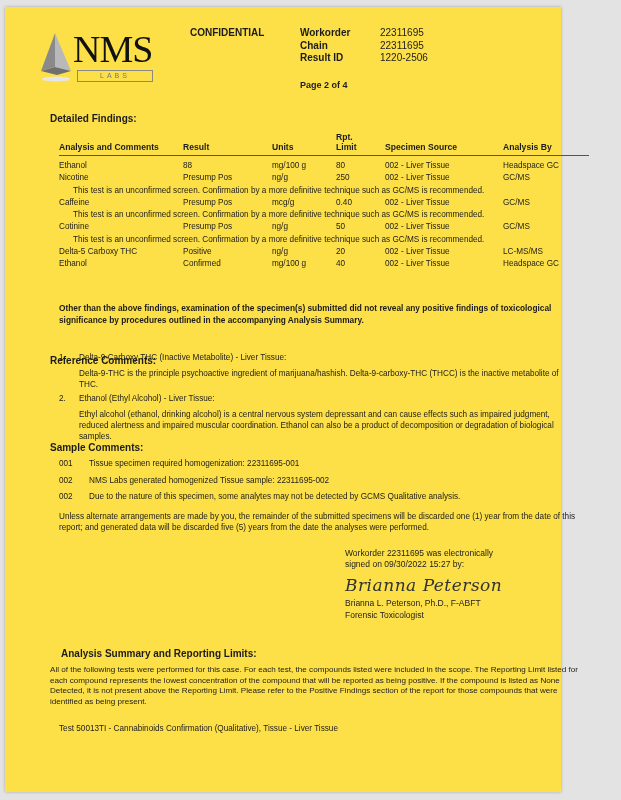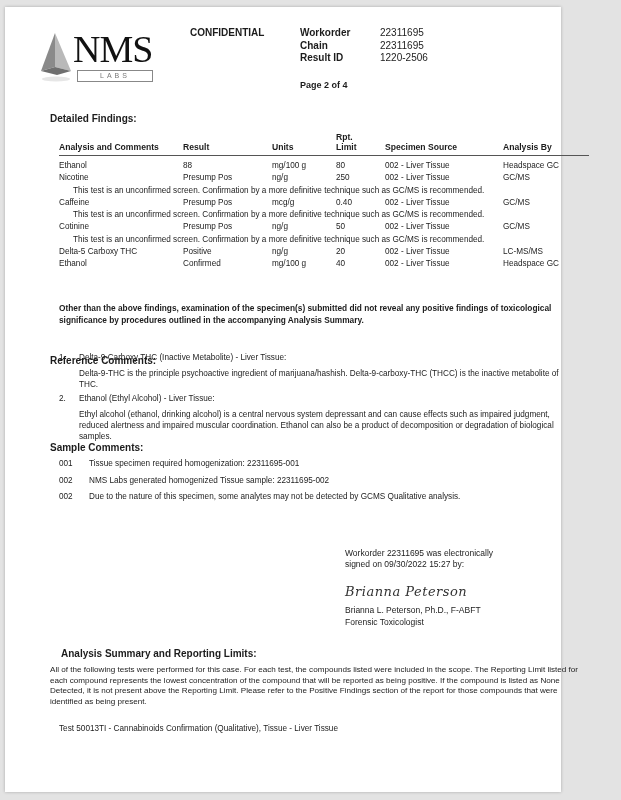--- a/index.html
+++ b/index.html
@@ -8,21 +8,21 @@
     background: #e3e3e3;
     font-family: "Liberation Sans", sans-serif;
     color: #1c1c1c;
     position: relative;
     overflow: hidden;
   }
   .sheet {
     position: absolute;
     left: 5px; top: 7px;
     width: 556px; height: 785px;
-    background: #ffffff;
+    background: #fde047;
     box-shadow: 0 0 3px rgba(0,0,0,0.25);
   }
   .abs { position: absolute; }
   
   .logo { left: 30px; top: 20px; width: 115px; height: 60px; }
   .logo-text {
     position: absolute; left: 38px; top: 2px;
     font-family: "Liberation Serif", serif;
     font-size: 38px; letter-spacing: -1px; color: #111;
     line-height: 40px;
@@ -74,22 +74,22 @@
 
   .sample-title { left: 45px; top: 435px; }
   .sample-list { left: 54px; top: 451px; width: 520px; font-size: 8.2px; }
   .sample-row { display: flex; height: 16.5px; line-height: 12px; }
   .sample-code { width: 30px; }
   .discard { left: 54px; top: 504px; width: 520px; font-size: 8.2px; line-height: 11px; }
 
   .sign-block { left: 340px; top: 541px; width: 220px; font-size: 8.5px; line-height: 11.2px; }
   .signature {
     font-family: "DejaVu Serif", serif; font-style: italic;
-    font-size: 13px; color: #333; height: 26px; line-height: 26px;
-    letter-spacing: 0.5px; margin-top: 9px;
+    font-size: 17px; color: #333; height: 26px; line-height: 26px;
+    letter-spacing: 0.5px; margin-top: 2px;
   }
 
   .analysis-title { left: 56px; top: 641px; }
   .analysis-text { left: 45px; top: 658px; width: 535px; font-size: 8.1px; line-height: 10.7px; }
   .test-line { left: 54px; top: 717px; font-size: 8.2px; }
   .version { left: 511px; top: 754px; font-size: 8.5px; margin-top: 43px; }
 </style>
 </head>
 <body>
 
@@ -221,20 +221,21 @@
     </div>
     <div class="sample-row">
       <span class="sample-code">002</span>
       <span>NMS Labs generated homogenized Tissue sample: 22311695-002</span>
     </div>
     <div class="sample-row">
       <span class="sample-code">002</span>
       <span>Due to the nature of this specimen, some analytes may not be detected by GCMS Qualitative analysis.</span>
     </div>
   </div>
+  <div class="abs discard">Unless alternate arrangements are made by you, the remainder of the submitted specimens will be discarded one (1) year from the date of this report; and generated data will be discarded five (5) years from the date the analyses were performed.</div>
 
   <div class="abs sign-block">
     <div>Workorder 22311695 was electronically</div>
     <div>signed on 09/30/2022 15:27 by:</div>
     <div class="signature">Brianna Peterson</div>
     <div>Brianna L. Peterson, Ph.D., F-ABFT</div>
     <div>Forensic Toxicologist</div>
   </div>
 
   <h2 class="abs analysis-title">Analysis Summary and Reporting Limits:</h2>

